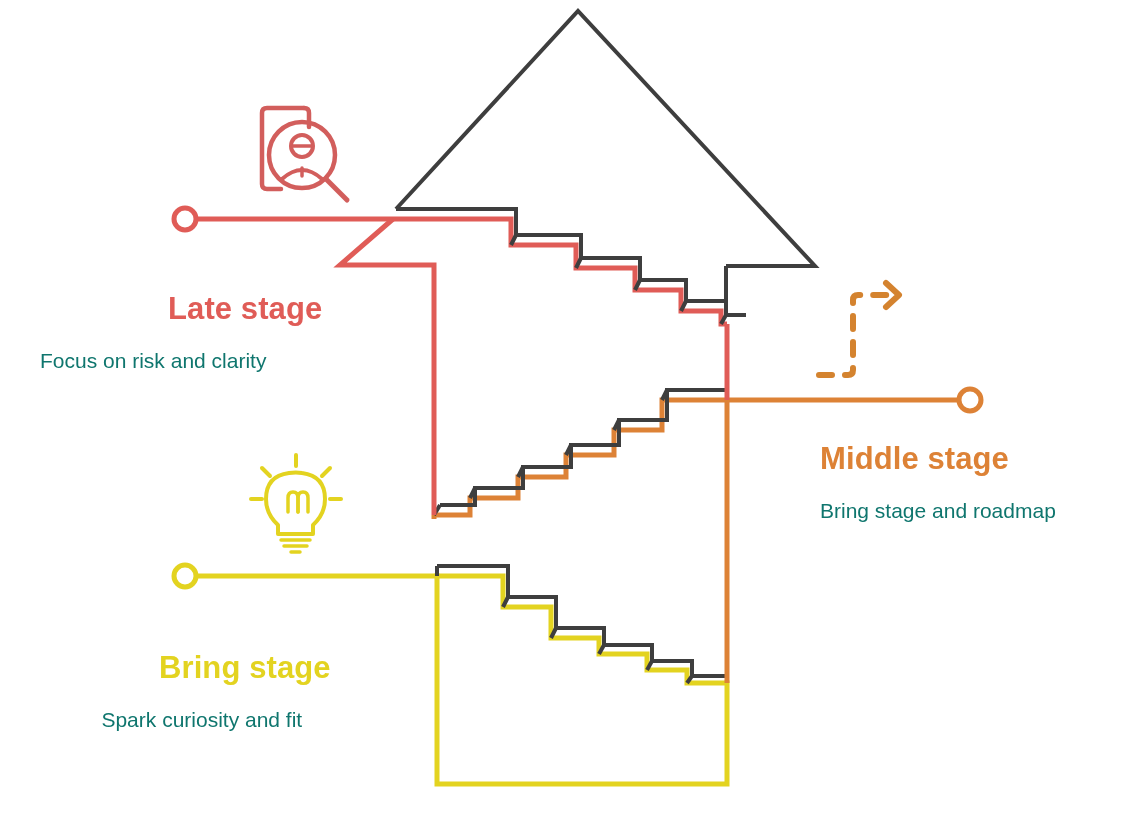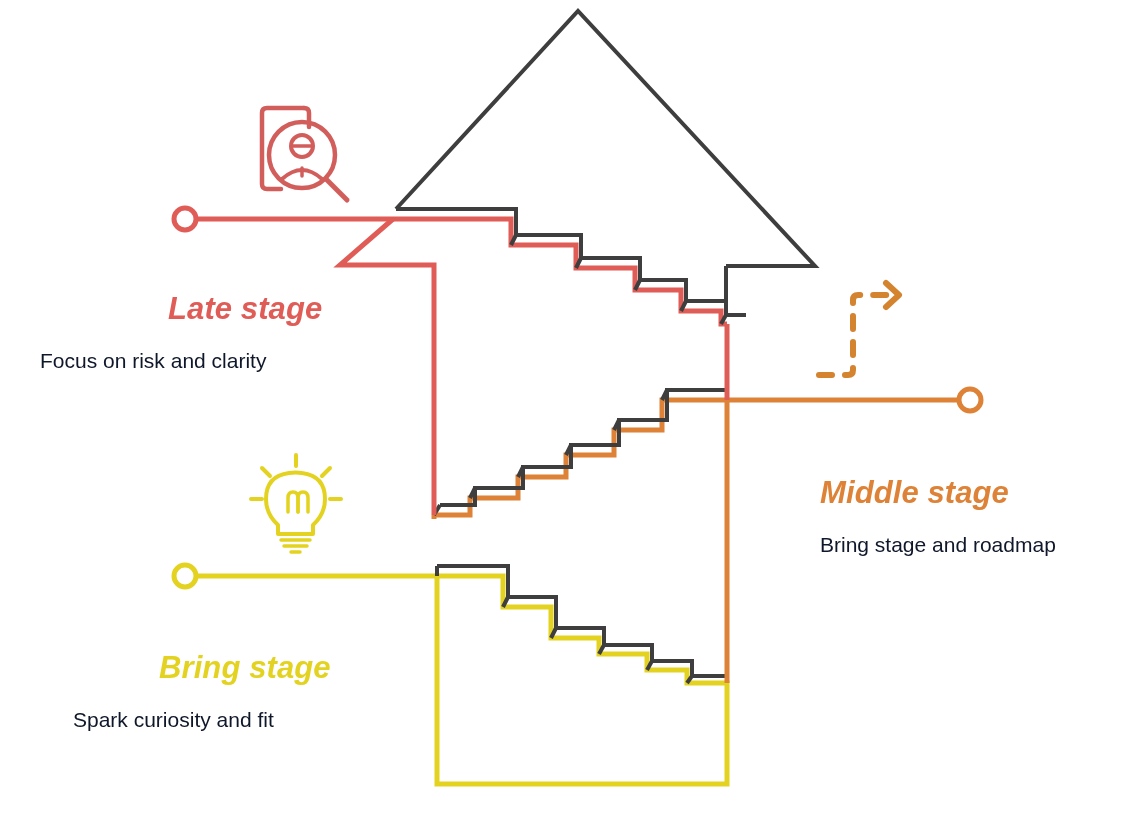--- a/index.html
+++ b/index.html
@@ -29,53 +29,52 @@
   }
   .label-block {
     position: absolute;
   }
   .stage-title {
     font-size: 31px;
     font-weight: 700;
     letter-spacing: 0.1px;
     line-height: 1.1;
     white-space: nowrap;
-    font-style: italic;
   }
   .stage-desc {
     font-size: 21px;
     font-weight: 400;
-    color: #0f172a;
+    color: #0f766e;
     line-height: 1.2;
     white-space: nowrap;
     margin-top: 22px;
   }
   #late-block {
     left: 168px;
     top: 292px;
     text-align: left;
   }
   #late-block .stage-title { color: #e05c57; }
   #late-block .stage-desc { margin-left: -128px; }
 
   #middle-block {
     left: 820px;
-    top: 476px;
+    top: 442px;
     text-align: left;
   }
   #middle-block .stage-title { color: #dd8236; }
   #middle-block .stage-desc { margin-left: 0px; }
 
   #early-block {
     left: 159px;
     top: 651px;
     text-align: left;
   }
   #early-block .stage-title { color: #e3d320; }
-  #early-block .stage-desc { margin-left: -86px; }
+  #early-block .stage-desc { margin-left: -86px; text-align: center; }
 </style>
 </head>
 <body>
 
 <div id="stage">
 
   <svg id="diagram" viewBox="0 0 1144 824">
 
     <g>
 

